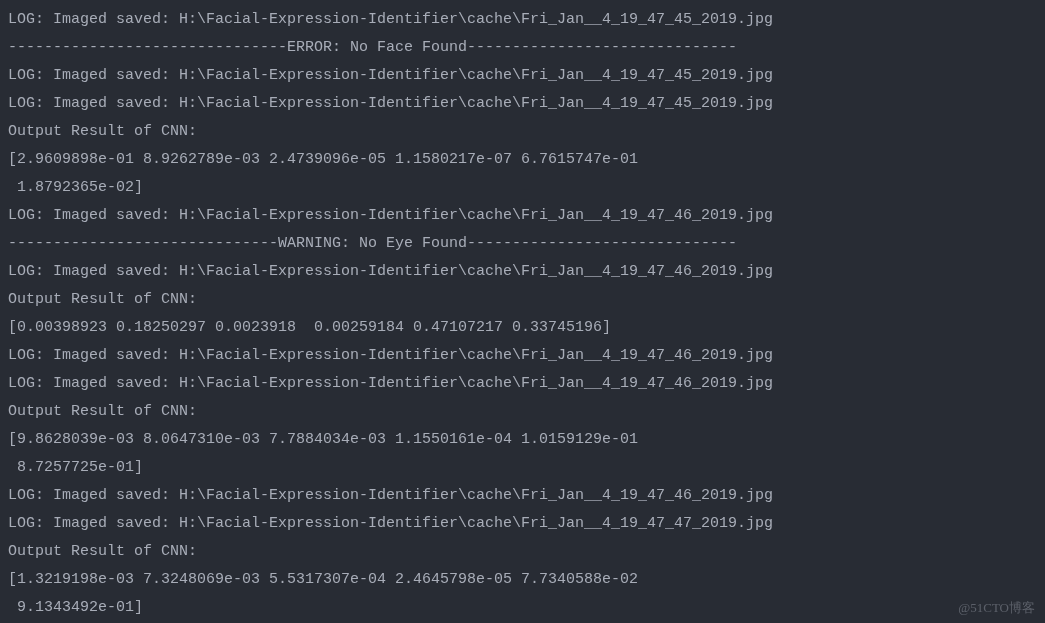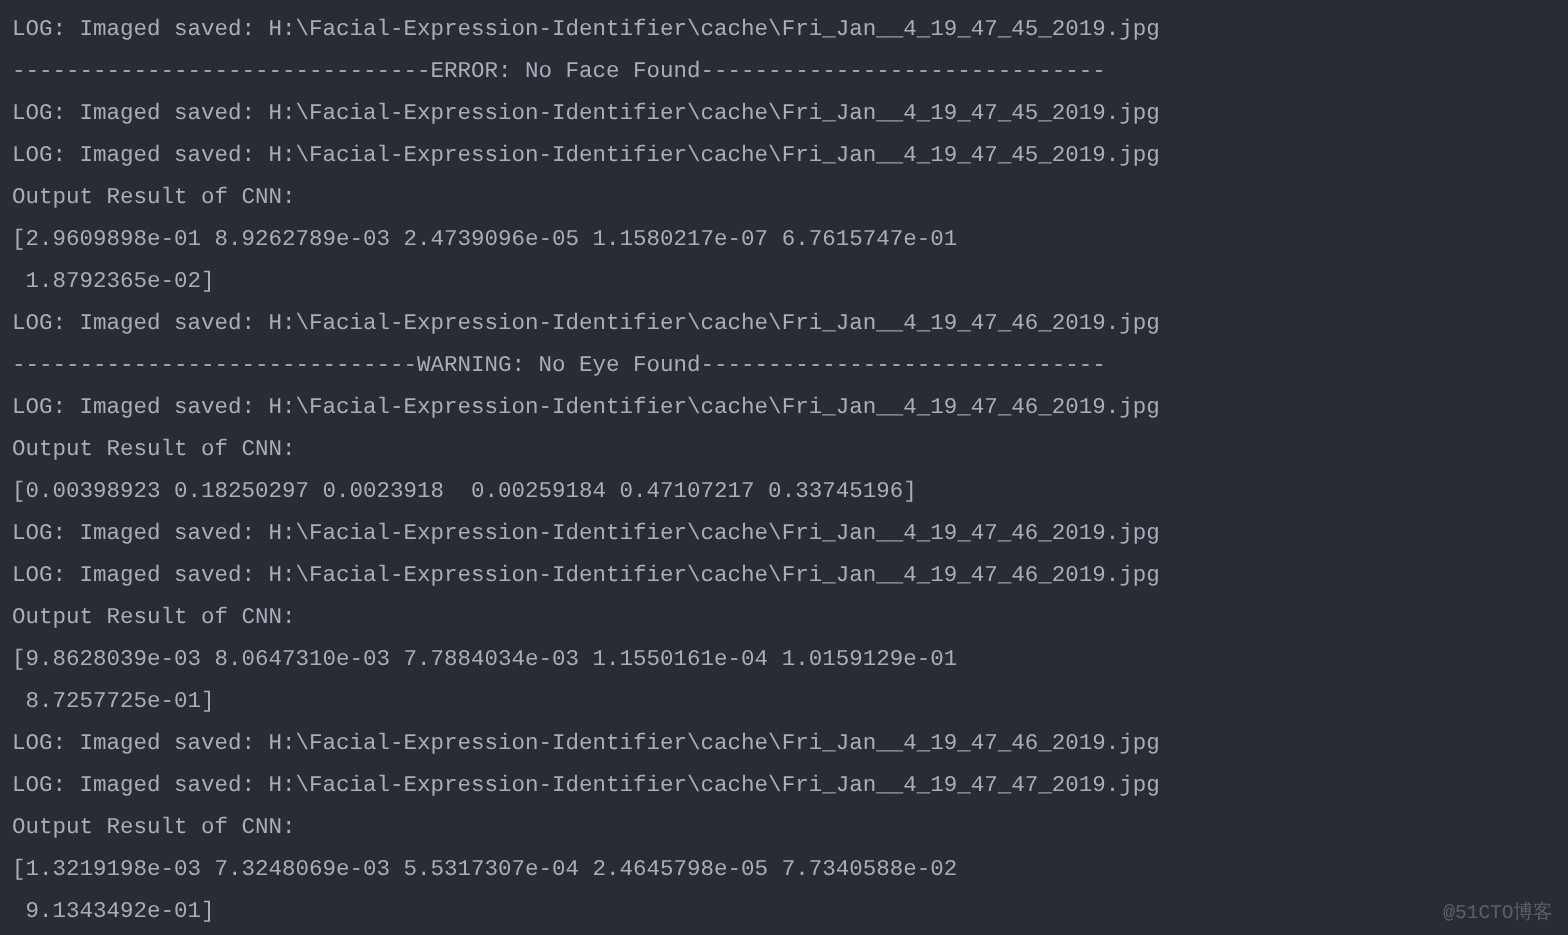--- a/index.html
+++ b/index.html
@@ -17,21 +17,21 @@
     font-family: Consolas, "Courier New", monospace;
     font-size: 15px;
     line-height: 28px;
     color: #a8adb8;
     white-space: pre;
   }
   .watermark {
     position: absolute;
     right: 10px;
     bottom: 6px;
-    font-family: Liberation Mono, monospace;
+    font-family: Liberation Serif, serif;
     font-size: 13px;
     color: #a8adb8;
     opacity: 0.4;
   }
 </style>
 </head>
 <body>
 
 <pre class="terminal" id="term">LOG: Imaged saved: H:\Facial-Expression-Identifier\cache\Fri_Jan__4_19_47_45_2019.jpg
 -------------------------------ERROR: No Face Found------------------------------

